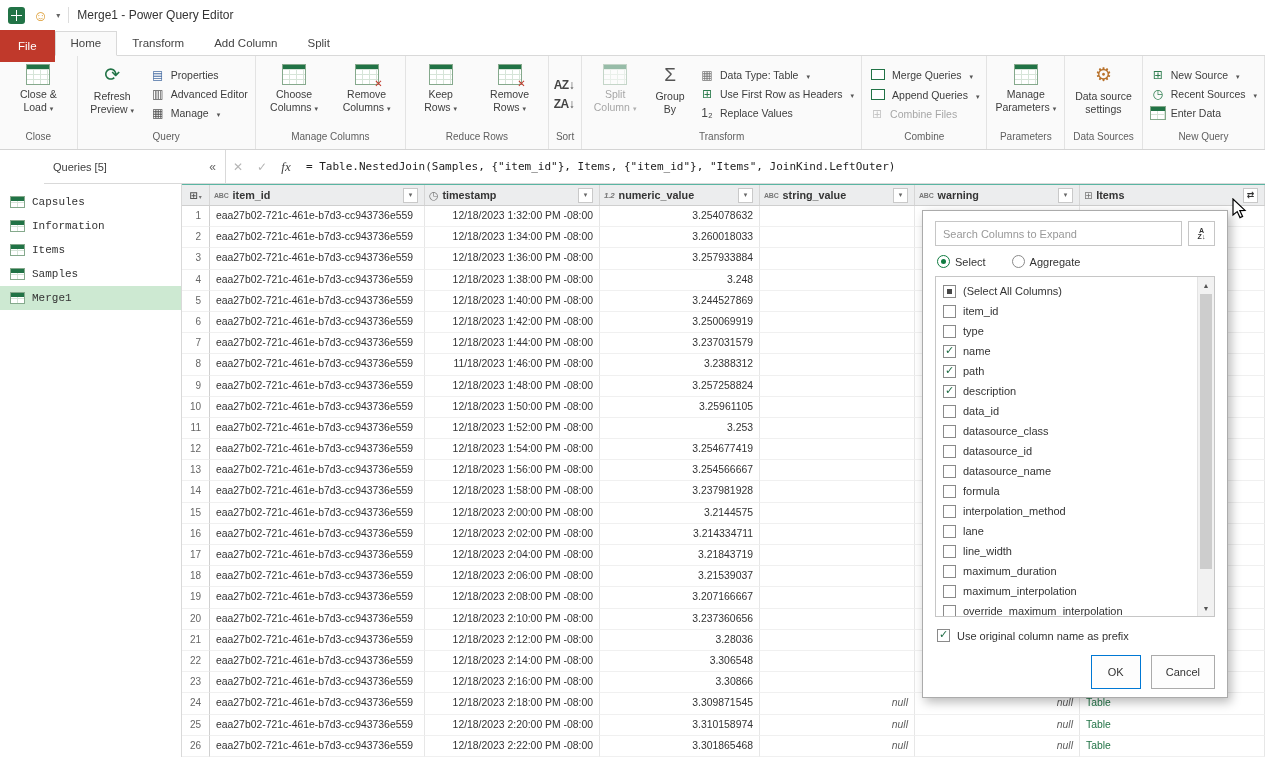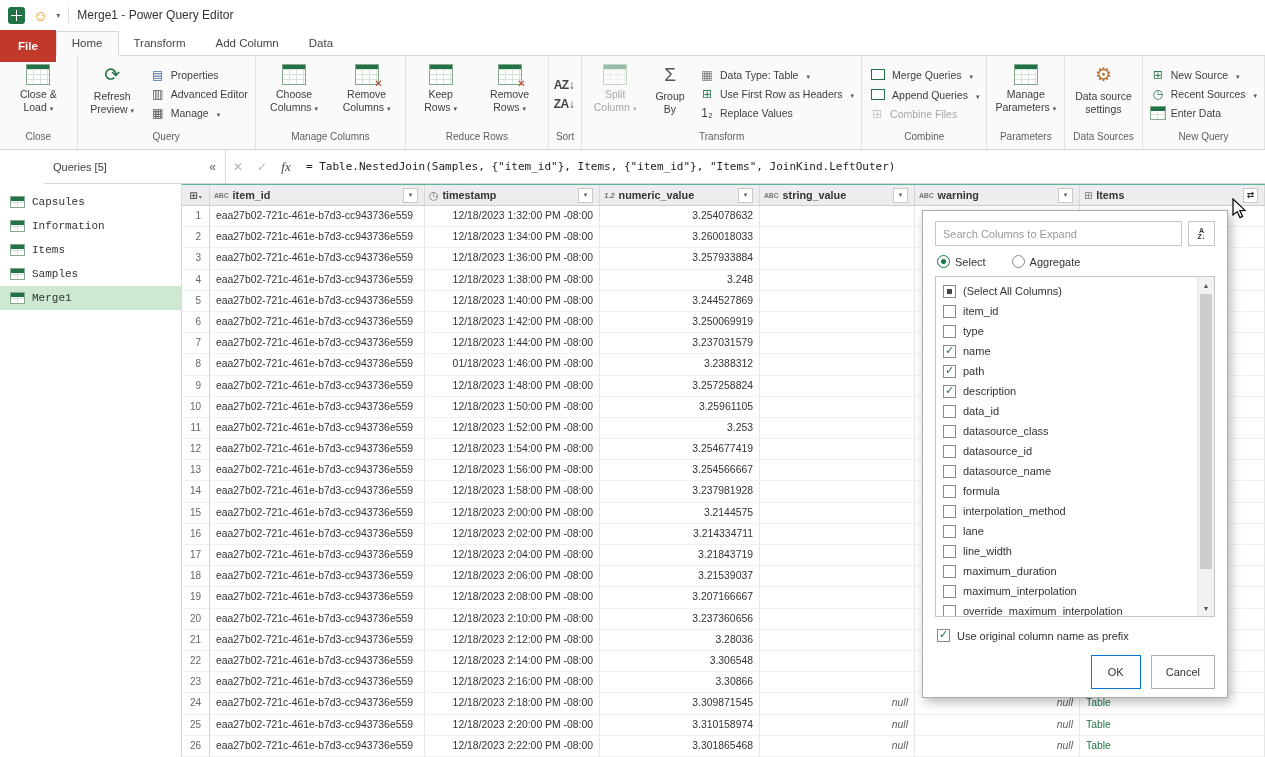--- a/index.html
+++ b/index.html
@@ -13,21 +13,21 @@
       linear-gradient(#fff 0 0) center/100% 1px no-repeat,
       linear-gradient(#fff 0 0) center/1px 100% no-repeat; }
   .smiley { color:#dc9a2e; font-size:15px; line-height:1; }
   .qat-caret { color:#666; font-size:8px; }
   .tb-sep { width:1px; height:16px; background:#ddd; }
   .tb-title { font-size:12px; color:#333; }
 
   
   .tabrow { height:26px; display:flex; align-items:flex-end; border-bottom:1px solid #d9d9d9; background:#fff; }
   .tab { padding:5px 15px 6px; font-size:11.5px; color:#444; white-space:nowrap; }
-  .tab.file { background:var(--file-red,#c0392b); color:#fff; align-self:stretch; display:flex; align-items:center; padding:16px 18px;font-weight:bold; }
+  .tab.file { background:var(--file-red,#c0392b); color:#fff; align-self:stretch; display:flex; align-items:center; padding:16px 18px; }
   .tab.active { background:#fafafa; border:1px solid #d9d9d9; border-bottom:1px solid #fafafa; margin-bottom:-1px; }
 
   
   .ribbon { height:94px; display:flex; background:#fafafa; border-bottom:1px solid #d4d4d4; overflow:hidden; }
   .grp { display:flex; flex-direction:column; border-right:1px solid #e3e3e3; padding:1px 3px 0; }
   .grp-content { height:74px; display:flex; align-items:flex-start; gap:2px; }
   .grp-label { font-size:10px; color:#5f5f5f; text-align:center; padding:0 4px 3px; white-space:nowrap; }
   .btn-big { display:flex; flex-direction:column; align-items:center; padding:4px 4px 0; min-width:46px; height:74px; }
   .biglabel { text-align:center; font-size:10.5px; line-height:1.2; color:#3d3d3d; max-width:68px; margin-top:3px; }
   .smallstack { display:flex; flex-direction:column; justify-content:center; gap:3px; height:74px; }
@@ -131,21 +131,21 @@
     <span class="qat-caret">▾</span>
     <span class="tb-sep"></span>
     <span class="tb-title">Merge1 - Power Query Editor</span>
   </div>
 
   <div class="tabrow">
       <div class="tab file">File</div>
       <div class="tab active">Home</div>
       <div class="tab">Transform</div>
       <div class="tab">Add Column</div>
-      <div class="tab">Data</div>
+      <div class="tab">Split</div>
     </div>
 
   <div class="ribbon">
       <div class="grp">
         <div class="grp-content">
           <div class="btn-big">
             <span class="ic big tblic n-close-load-icon"></span>
             <div class="biglabel"><span>Close &amp; Load</span><span class="caret"></span></div>
           </div>
         </div>
@@ -437,21 +437,21 @@
             <div class="gc w1">eaa27b02-721c-461e-b7d3-cc943736e559</div>
             <div class="gc w2 ar">12/18/2023 1:44:00 PM -08:00</div>
             <div class="gc w3 ar">3.237031579</div>
             <div class="gc w4 ar"></div>
             <div class="gc w5 ar"></div>
             <div class="gc w6"></div>
           </div>
           <div class="grow">
             <div class="gc gut w0">8</div>
             <div class="gc w1">eaa27b02-721c-461e-b7d3-cc943736e559</div>
-            <div class="gc w2 ar">01/18/2023 1:46:00 PM -08:00</div>
+            <div class="gc w2 ar">11/18/2023 1:46:00 PM -08:00</div>
             <div class="gc w3 ar">3.2388312</div>
             <div class="gc w4 ar"></div>
             <div class="gc w5 ar"></div>
             <div class="gc w6"></div>
           </div>
           <div class="grow">
             <div class="gc gut w0">9</div>
             <div class="gc w1">eaa27b02-721c-461e-b7d3-cc943736e559</div>
             <div class="gc w2 ar">12/18/2023 1:48:00 PM -08:00</div>
             <div class="gc w3 ar">3.257258824</div>

